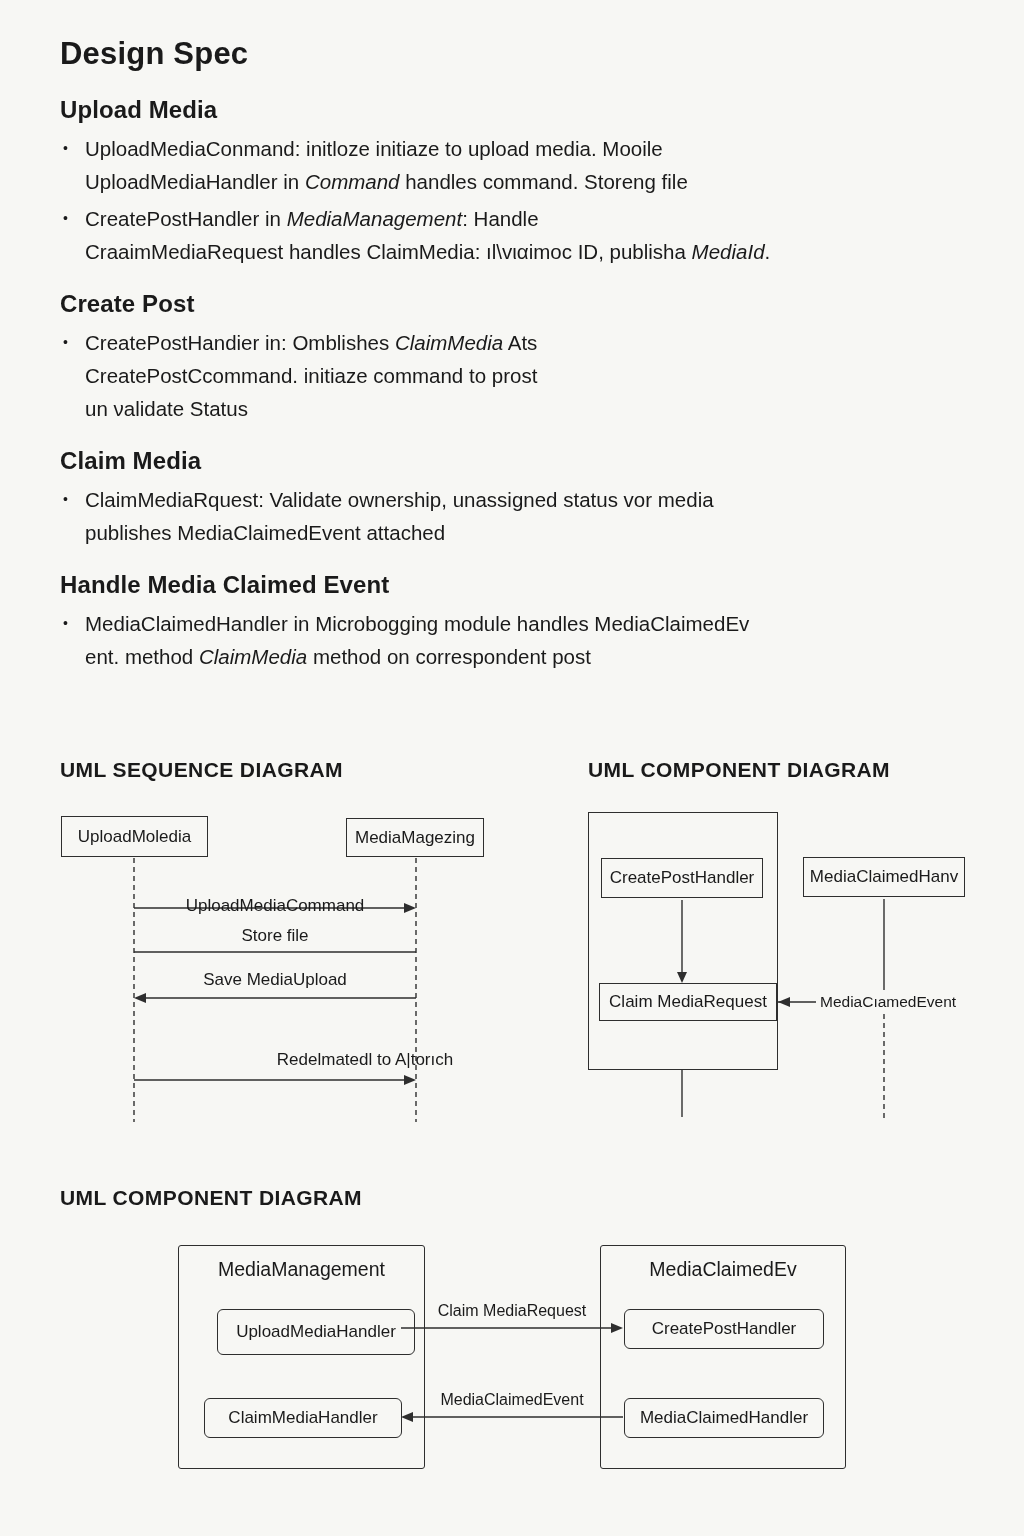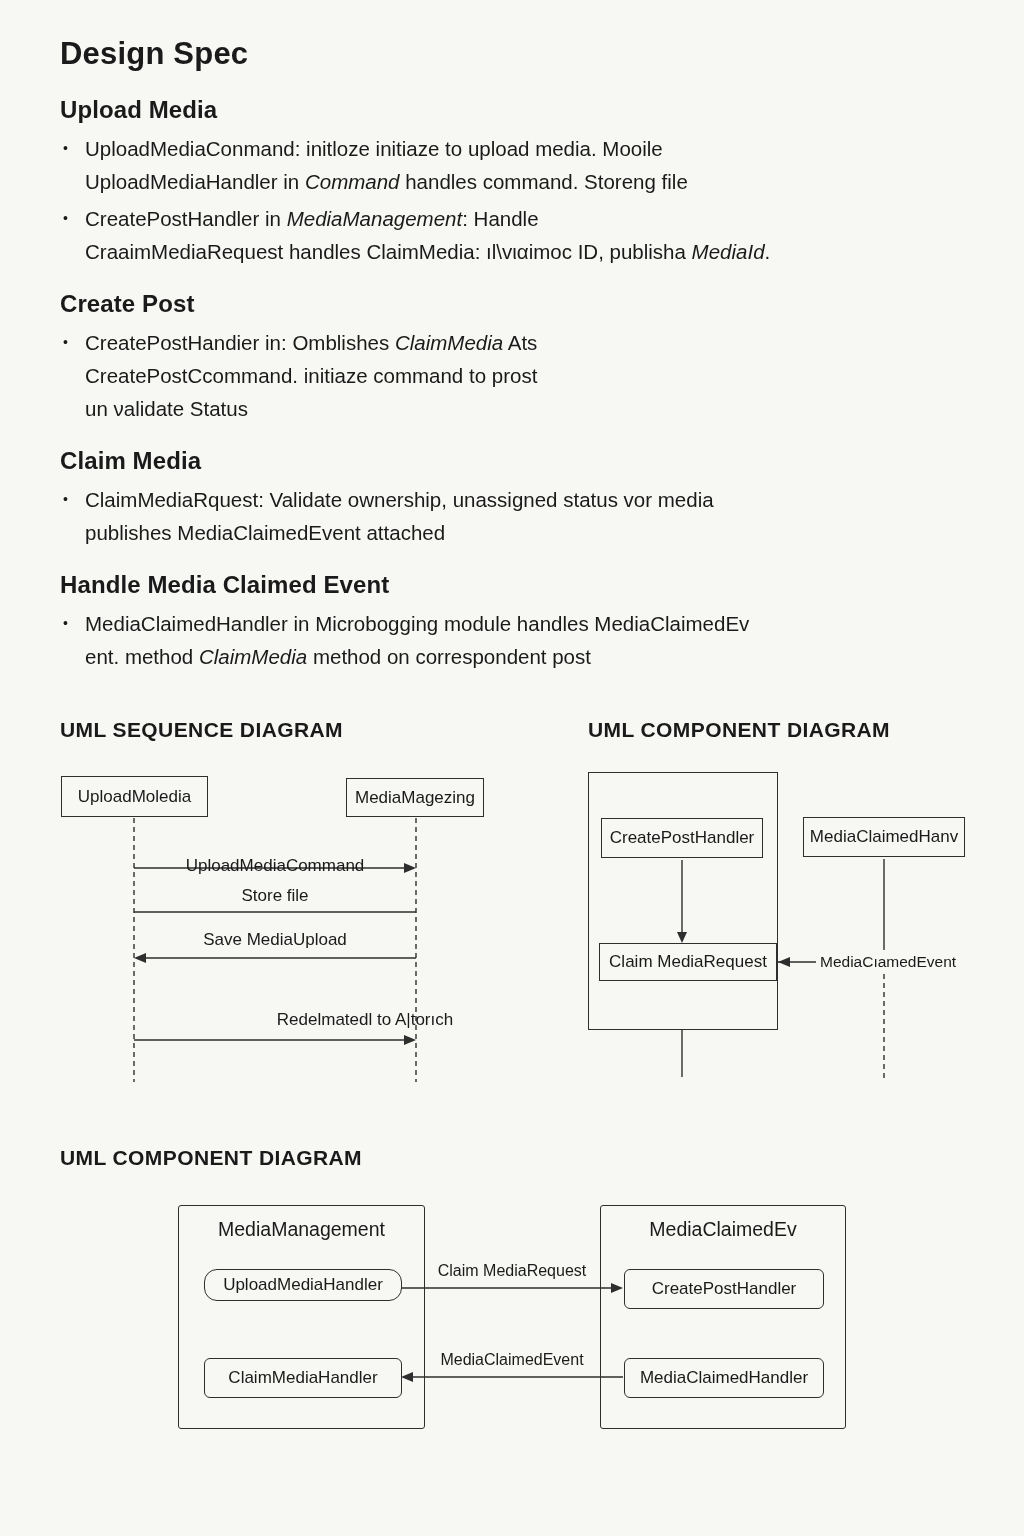--- a/index.html
+++ b/index.html
@@ -12,21 +12,21 @@
     overflow:hidden;
   }
   .prose { position:absolute; left:60px; top:36px; width:930px; }
   h1 { font-size:31px; font-weight:bold; letter-spacing:.2px; margin-bottom:24px; }
   h2 { font-size:24px; font-weight:bold; margin-top:22px; margin-bottom:8px; letter-spacing:.1px; }
   .bullet { display:flex; font-size:20.5px; line-height:33px; margin-bottom:4px; }
   .dot { width:25px; flex:0 0 25px; font-size:14px; line-height:33px; padding-left:3px; }
   .btext { flex:1; }
   .it { font-style:italic; }
 
-  .diag { position:absolute; }
+  .diag { position:absolute;margin-top:40px; }
   .dh { font-size:21px; font-weight:bold; letter-spacing:.4px; position:absolute; white-space:nowrap; }
   .bx { position:absolute; border:1.6px solid #2e2e2e; display:flex; align-items:center;
         justify-content:center; font-size:17px; background:transparent; white-space:nowrap; }
   .module { position:absolute; border:1.6px solid #2e2e2e; border-radius:3px; }
   .module .mtitle { position:absolute; top:12px; left:0; right:0; text-align:center; font-size:19.5px; }
   .inner { position:absolute; border:1.6px solid #2e2e2e; border-radius:6px; display:flex;
            align-items:center; justify-content:center; font-size:17px; white-space:nowrap; }
   .lbl { position:absolute; font-size:17px; text-align:center; white-space:nowrap; }
   .lbl-sm { font-size:15.5px; text-align:left; }
   svg.layer { position:absolute; left:0; top:0; }
@@ -143,21 +143,21 @@
 
   <svg class="layer" width="944" height="360" viewBox="0 0 944 360">
     <line x1="341" y1="158" x2="551" y2="158" stroke="#2e2e2e" stroke-width="1.4"></line>
     <polygon points="551,153 563,158 551,163" fill="#2e2e2e"></polygon>
     <line x1="353" y1="247" x2="563" y2="247" stroke="#2e2e2e" stroke-width="1.4"></line>
     <polygon points="353,242 341,247 353,252" fill="#2e2e2e"></polygon>
   </svg>
 
   <div class="module" style="left:118px; top:75px; width:247px; height:224px;">
     <div class="mtitle">MediaManagement</div>
-    <div class="inner" style="left:25px; top:63px; width:198px; height:32px;border-radius:13px;">
+    <div class="inner" style="left:38px; top:63px; width:198px; height:46px;">
       <span>UploadMediaHandler</span>
     </div>
     <div class="inner" style="left:25px; top:152px; width:198px; height:40px;">
       <span>ClaimMediaHandler</span>
     </div>
   </div>
 
   <div class="module" style="left:540px; top:75px; width:246px; height:224px;">
     <div class="mtitle">MediaClaimedEv</div>
     <div class="inner" style="left:23px; top:63px; width:200px; height:40px;">

